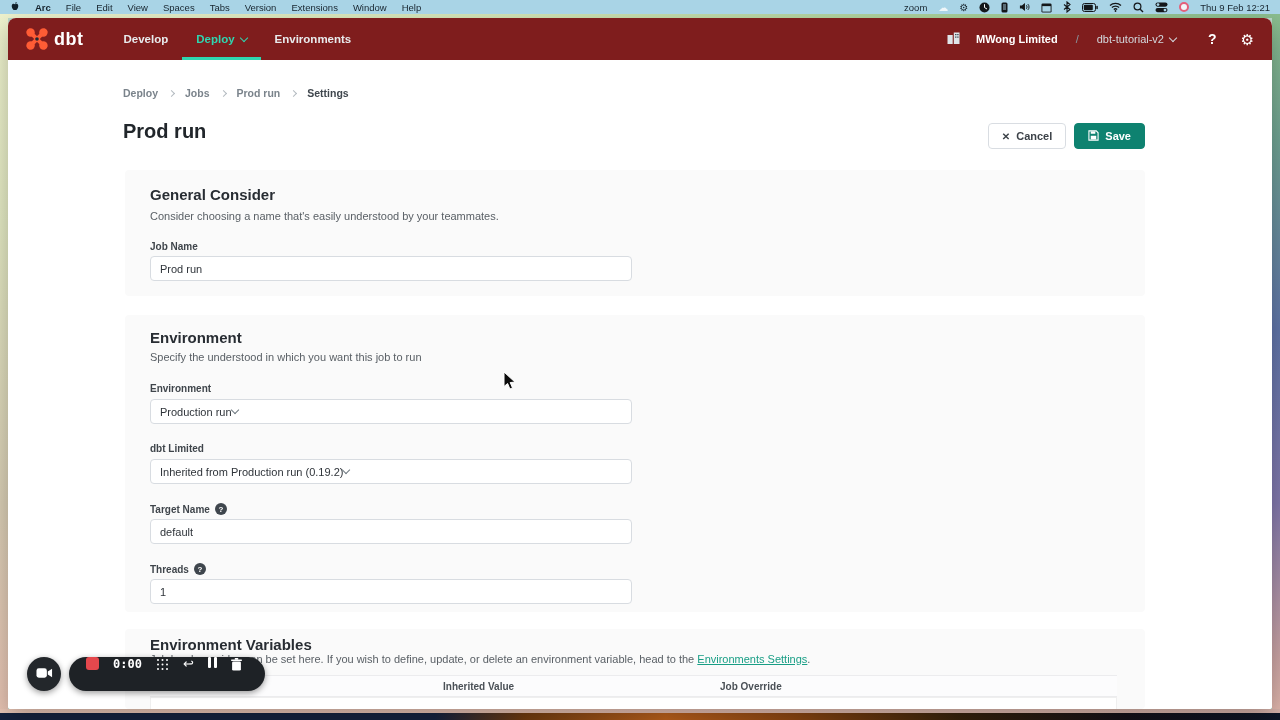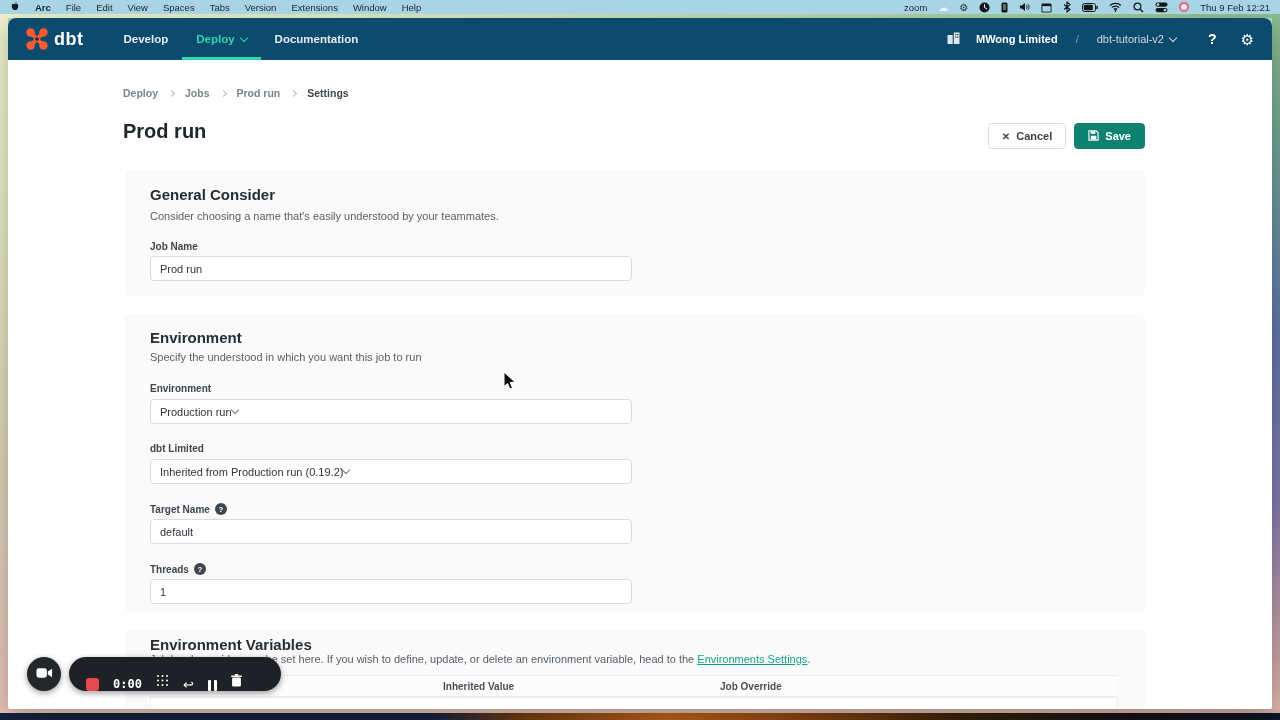--- a/index.html
+++ b/index.html
@@ -30,21 +30,21 @@
     background:linear-gradient(90deg,#e9c6b6,#e2bcae 50%,#d4b0a8); }
   .wallpaper-strip { position:absolute; left:0; top:713px; width:1280px; height:7px;
     background:linear-gradient(90deg,#15223e 0%,#15223e 34%,#703b10 41%,#b9601c 52%,#8a4512 62%,#35210b 75%,#141018 88%,#0d1526 100%); }
 
   
   .window { position:absolute; left:8px; top:18px; width:1264px; height:691px;
     background:#ffffff; border-radius:8px 8px 3px 3px; overflow:hidden;
     box-shadow:0 8px 24px rgba(0,0,0,.25); z-index:10; }
 
   
-  .app-header { height:42px; background:#0c4a6e; display:flex; align-items:center;
+  .app-header { height:42px; background:#7f1d1d; display:flex; align-items:center;
     padding:0 18px; }
   .logo { display:flex; align-items:center; gap:6px; }
   .logo-text { color:#fff; font-size:18px; font-weight:bold; letter-spacing:.5px; }
   .nav { display:flex; margin-left:26px; height:42px; }
   .nav-item { display:flex; align-items:center; gap:6px; padding:3px 14px 0 14px;
     height:42px; font-size:11.5px; font-weight:600; color:#e8ebed;
     border-bottom:3px solid transparent; cursor:default; }
   .nav-item.active { color:#2fd6b0; border-bottom-color:#2fd6b0; }
   .chev { display:inline-block; width:6px; height:6px; border-right:1.5px solid currentColor;
     border-bottom:1.5px solid currentColor; transform:rotate(45deg); margin-top:-3px; }
@@ -99,22 +99,22 @@
   .tbl-head span { position:absolute; top:5px; font-size:10px; font-weight:bold; color:#4a5056; }
   .tbl-col-1 { left:293px; }
   .tbl-col-2 { left:570px; }
   .tbl-row { position:absolute; left:25px; top:68px; width:967px; height:14px; background:#fff;
     border:1px solid #efefef; border-bottom:none; }
 
   
   .rec-cam { position:absolute; left:27px; top:657px; width:34px; height:34px; border-radius:50%;
     background:#23272b; display:flex; align-items:center; justify-content:center; z-index:50;
     box-shadow:0 2px 6px rgba(0,0,0,.4); }
-  .rec-pill { position:absolute; left:69px; top:657px; width:212px; height:34px; border-radius:17px;
-    background:#1e2226; display:flex; align-items:flex-end; padding:0 17px; gap:14px; z-index:50;
+  .rec-pill { position:absolute; left:69px; top:657px; width:196px; height:34px; border-radius:17px;
+    background:#1e2226; display:flex; align-items:flex-start; padding:0 17px; gap:14px; z-index:50;
     box-shadow:0 2px 6px rgba(0,0,0,.4); }
   .rec-stop { width:13px; height:13px; background:#e5484d; border-radius:3px; }
   .rec-time { color:#fff; font-size:12px; font-weight:bold; font-family:"DejaVu Sans Mono", monospace; }
   .rec-undo { color:#fff; font-size:13px; line-height:1; }
   .rec-pause { display:flex; gap:3px; }
   .rec-pause i { display:block; width:3px; height:11px; background:#fff; border-radius:1px; }
 
   .cursor { position:absolute; left:503px; top:371px; z-index:60; }
 </style>
 </head>
@@ -234,21 +234,21 @@
 
       <nav class="nav">
         <div class="nav-item">
           <span>Develop</span>
         </div>
         <div class="nav-item active">
           <span>Deploy</span>
           <span class="chev"></span>
         </div>
         <div class="nav-item">
-          <span>Documentation</span>
+          <span>Environments</span>
         </div>
       </nav>
 
       <div class="hdr-right">
         <span>
           <svg width="13" height="12" viewBox="0 0 13 12">
               <rect x="0.5" y="3" width="5.2" height="9" fill="#dfe5e9"></rect>
               <rect x="6.8" y="0.5" width="5.7" height="11.5" fill="#dfe5e9"></rect>
               <rect x="8.2" y="2" width="1.2" height="1.2" fill="#1d2b36"></rect>
               <rect x="10.3" y="2" width="1.2" height="1.2" fill="#1d2b36"></rect>

